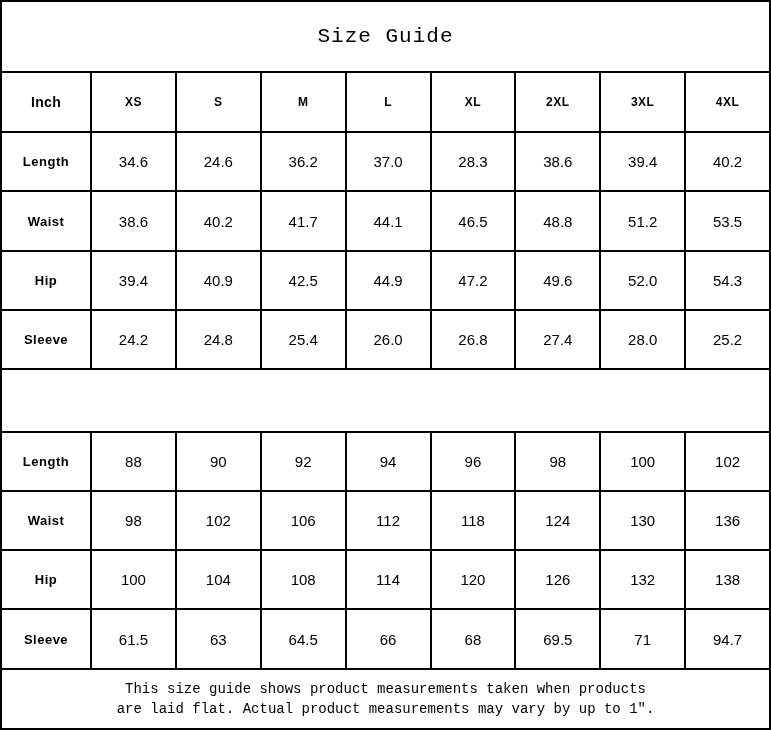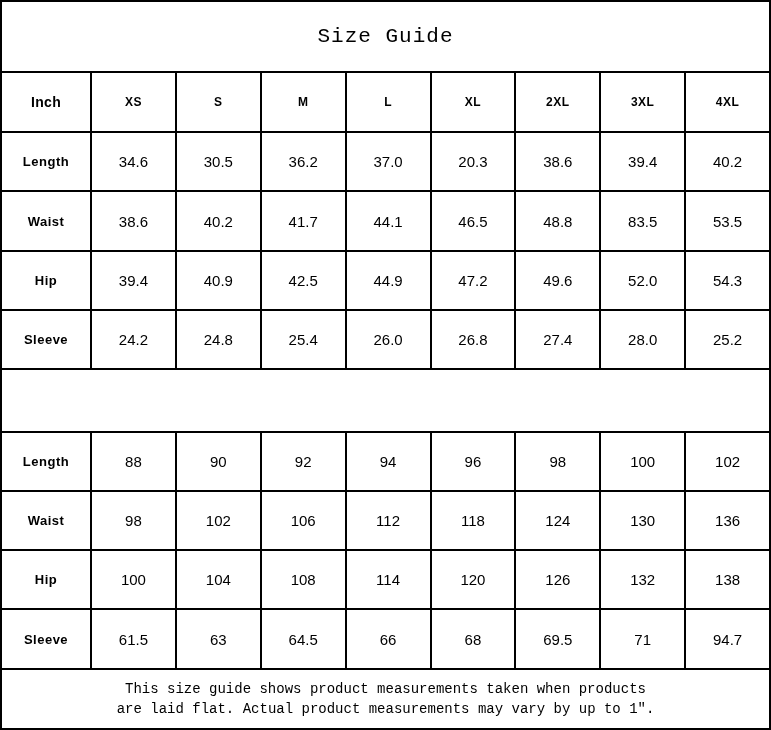--- a/index.html
+++ b/index.html
@@ -92,37 +92,37 @@
         <th>M</th>
         <th>L</th>
         <th>XL</th>
         <th>2XL</th>
         <th>3XL</th>
         <th>4XL</th>
       </tr>
       <tr class="data-row">
         <th>Length</th>
         <td>34.6</td>
-        <td>30.5</td>
+        <td>24.6</td>
         <td>36.2</td>
         <td>37.0</td>
-        <td>20.3</td>
+        <td>28.3</td>
         <td>38.6</td>
         <td>39.4</td>
         <td>40.2</td>
       </tr>
       <tr class="data-row">
         <th>Waist</th>
         <td>38.6</td>
         <td>40.2</td>
         <td>41.7</td>
         <td>44.1</td>
         <td>46.5</td>
         <td>48.8</td>
-        <td>83.5</td>
+        <td>51.2</td>
         <td>53.5</td>
       </tr>
       <tr class="data-row">
         <th>Hip</th>
         <td>39.4</td>
         <td>40.9</td>
         <td>42.5</td>
         <td>44.9</td>
         <td>47.2</td>
         <td>49.6</td>

